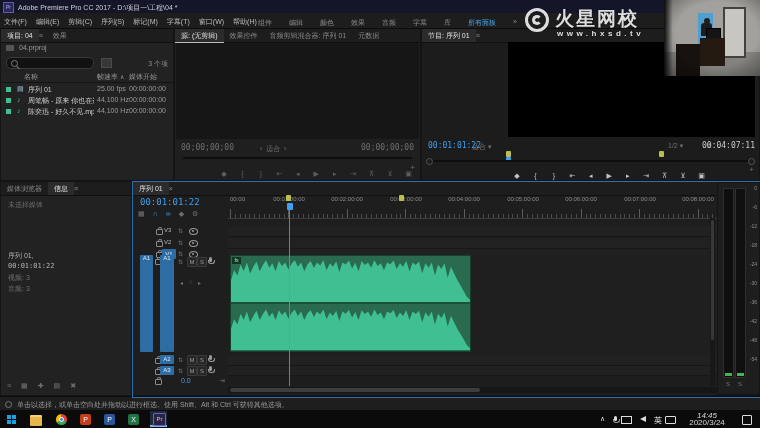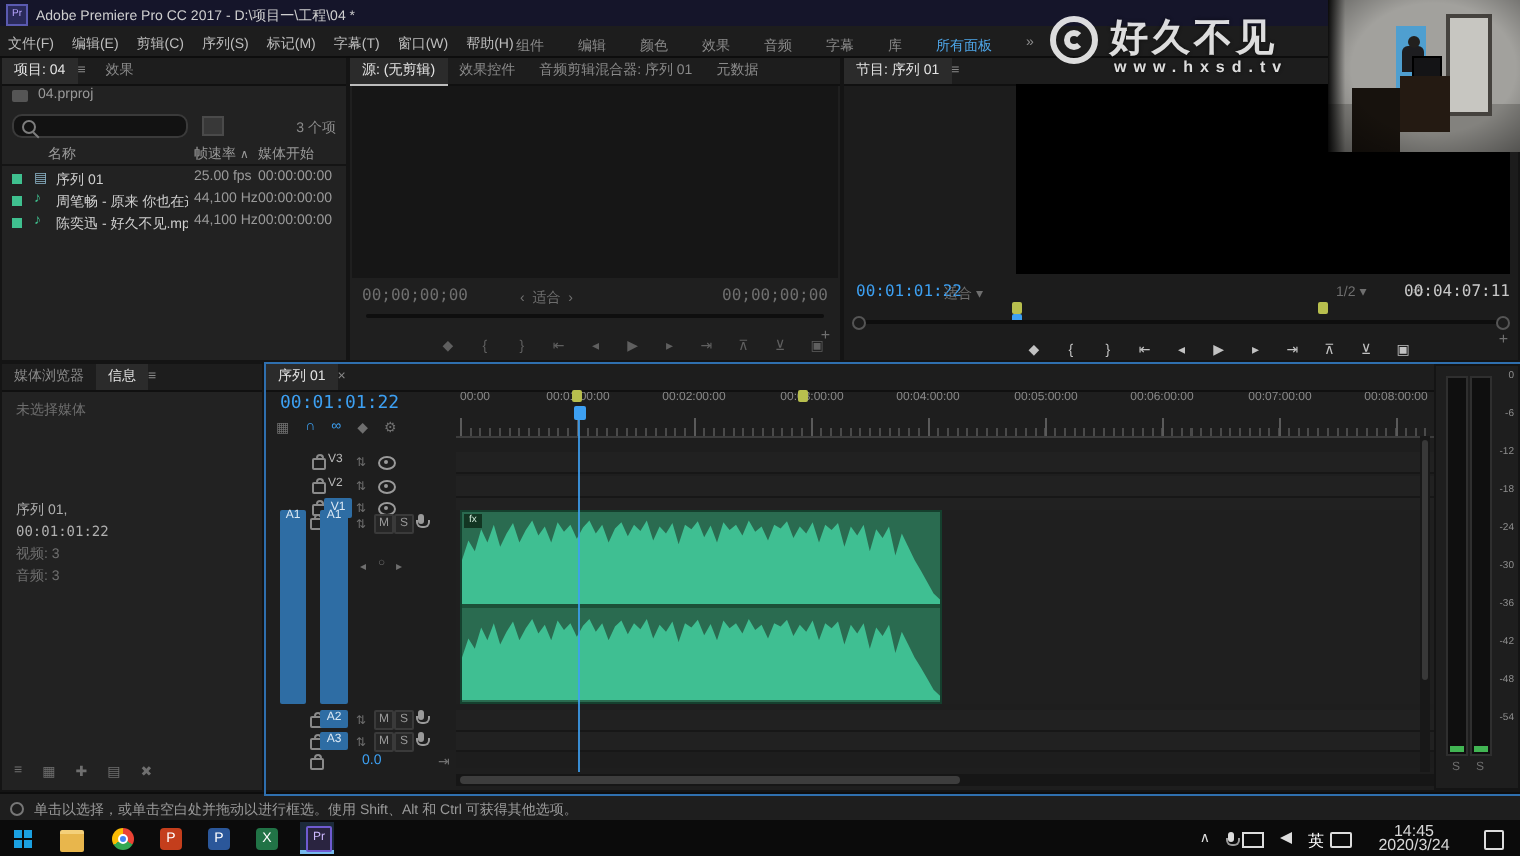--- a/index.html
+++ b/index.html
@@ -349,32 +349,32 @@
       <span style="position:absolute;left:3px;top:2px;width:11px;height:11px;background:#2a2440;border:1px solid #6f5bd0;border-radius:1px;color:#cdb8ff;font-size:6px;line-height:11px;text-align:center;">Pr</span>
     </span>
     <div class="tray" style="position:absolute;right:0;top:0;height:18px;">
       <span class="p" style="right:155px;top:5px;font-size:7px;color:#ddd;">∧</span>
       <span class="ic-mic" style="right:143px;top:6px;background:#ddd;"></span>
       <span class="p" style="right:128px;top:6px;width:9px;height:6px;border:1px solid #ddd;"></span>
       <span class="p" style="right:114px;top:6px;width:0;height:0;border-top:3px solid transparent;border-bottom:3px solid transparent;border-right:6px solid #ddd;"></span>
       <span class="p" style="right:98px;top:5px;font-size:8px;color:#fff;">英</span>
       <span class="p" style="right:84px;top:6px;width:9px;height:6px;border:1px solid #ddd;border-radius:1px;"></span>
       <span class="p" style="right:30px;top:2px;width:46px;font-size:6px;line-height:7px;text-align:center;color:#fff;">
-        <span style="display:block;">14:45</span>
+        <span style="display:block;font-style:italic;">14:45</span>
         <span style="display:block;">2020/3/24</span>
       </span>
       <span class="p" style="right:8px;top:5px;width:8px;height:8px;border:1px solid #ddd;border-radius:1px;"></span>
     </div>
   </div>
 
   <div class="p" style="left:525px;top:6px;z-index:60;opacity:.85;">
     <span class="p" style="left:0;top:2px;width:24px;height:24px;border:3px solid #fff;border-radius:50%;box-sizing:border-box;">
       <span style="position:absolute;left:4px;top:4px;width:10px;height:10px;border:3px solid #fff;border-right-color:transparent;border-radius:50%;box-sizing:border-box;"></span>
     </span>
-    <span class="p" style="left:30px;top:0;font-size:19px;font-weight:bold;color:#fff;letter-spacing:2px;white-space:nowrap;text-shadow:0 0 2px rgba(0,0,0,.6);">好久不见</span>
+    <span class="p" style="left:30px;top:0;font-size:19px;font-weight:bold;color:#fff;letter-spacing:2px;white-space:nowrap;text-shadow:0 0 2px rgba(0,0,0,.6);">火星网校</span>
     <span class="p" style="left:32px;top:23px;font-size:8px;font-weight:bold;color:#fff;letter-spacing:3.5px;white-space:nowrap;text-shadow:0 0 2px rgba(0,0,0,.6);">www.hxsd.tv</span>
   </div>
 
   <div class="p" style="left:664px;top:0;width:96px;height:76px;background:#a2a19d;overflow:hidden;z-index:70;">
     <div style="position:absolute;left:0;top:52px;width:96px;height:24px;background:#83827e;"></div>
     <div style="position:absolute;left:34px;top:13px;width:15px;height:33px;background:#4f9fd0;"></div>
     <div style="position:absolute;left:59px;top:7px;width:23px;height:51px;background:#c7c6c1;border:2px solid #45423e;box-sizing:border-box;"></div>
     <div style="position:absolute;left:37px;top:23px;width:11px;height:13px;background:#1d1d20;border-radius:3px 3px 0 0;">
       <span style="position:absolute;left:3px;top:-5px;width:6px;height:6px;background:#22201e;border-radius:50%;"></span>
     </div>

